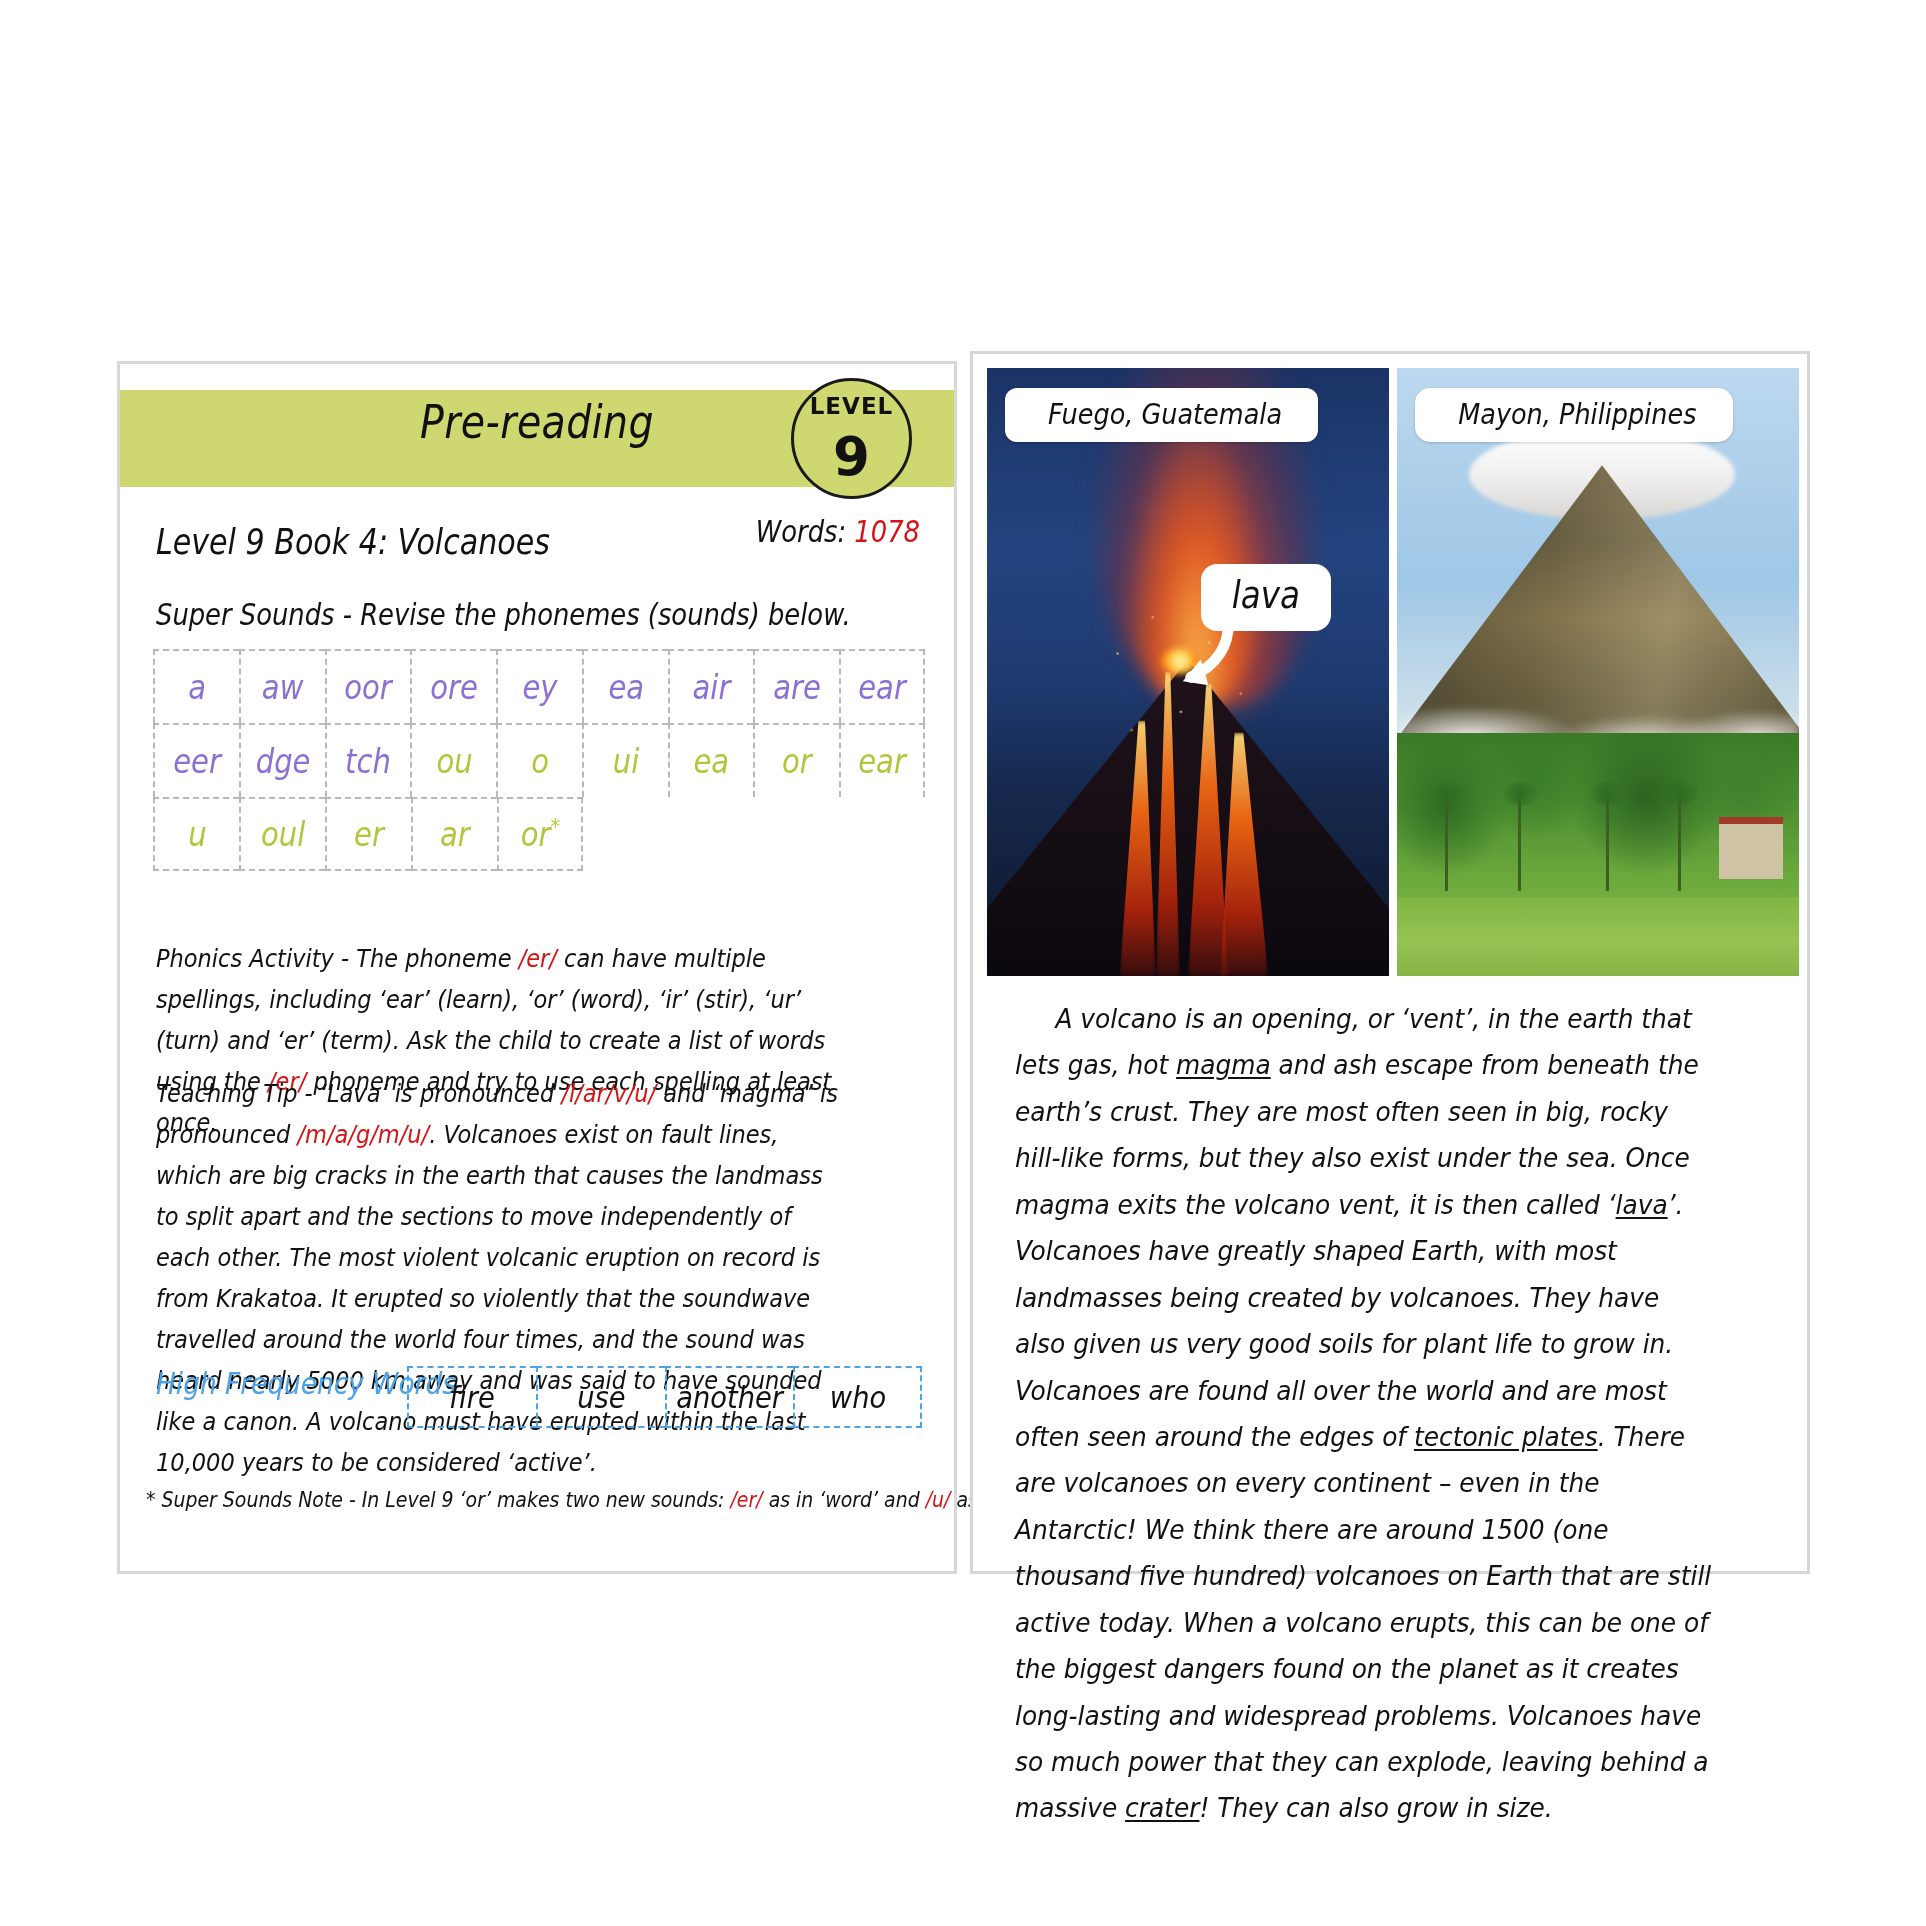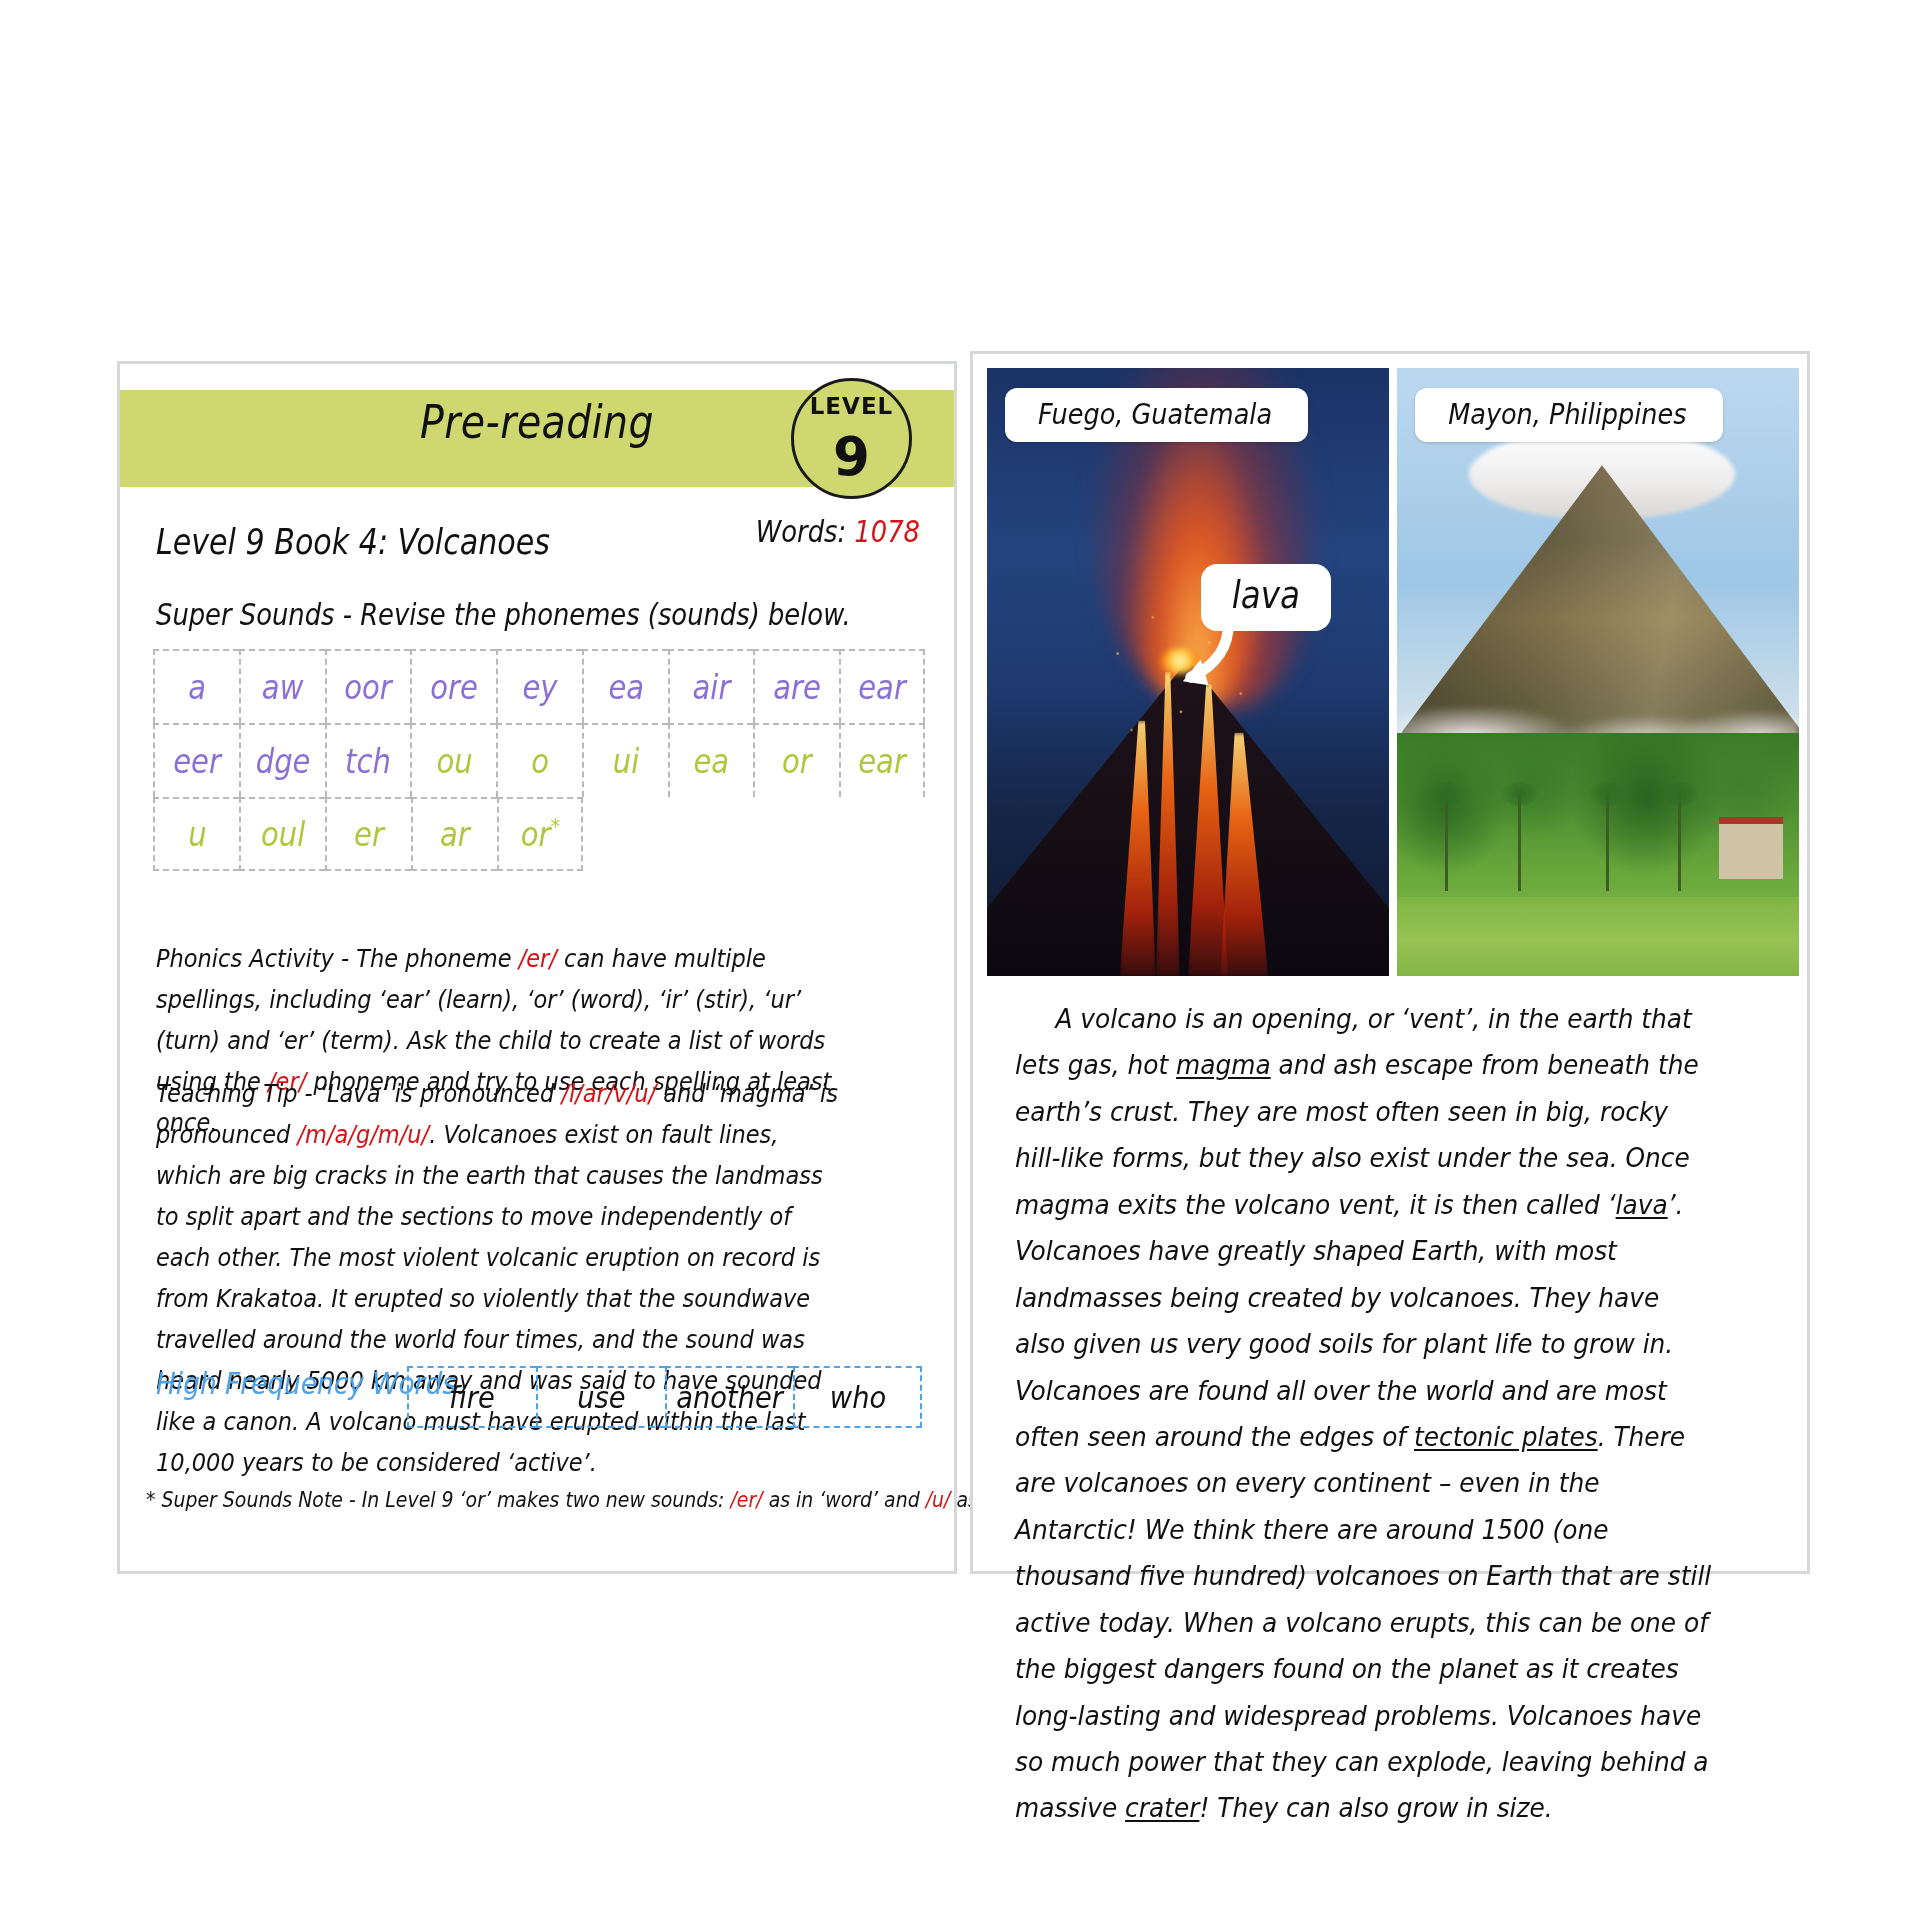--- a/index.html
+++ b/index.html
@@ -371,31 +371,31 @@
   #photo-mayon .palm::after {
     content:''; position:absolute; left:-16px; top:-12px;
     width:36px; height:24px; border-radius:50%;
     background: radial-gradient(circle, #2f6b22 0%, rgba(47,107,34,.2) 70%, transparent 100%);
   }
 
   .photo-tag {
     position: absolute;
     background: #ffffff;
     border-radius: 12px;
-    padding: 9px 20px 11px 17px;
+    padding: 9px 20px 11px 27px;
     font-size: 29px;
     font-style: italic;
     font-weight: 300;
     color: #111;
     white-space: nowrap;
     box-shadow: 0 1px 3px rgba(0,0,0,.18);
   }
   .photo-tag > span { display:inline-block; transform: scaleX(.88); }
   #tag-fuego { left: 18px; top: 20px; }
-  #tag-mayon { left: 18px; top: 20px; }
+  #tag-mayon { left: 18px; top: 20px; border-radius: 15px; }
 
   #lava-callout {
     position: absolute;
     left: 214px;
     top: 196px;
     background: #fff;
     border-radius: 16px;
     padding: 10px 26px 14px 26px;
     font-size: 37px;
     font-style: italic;

